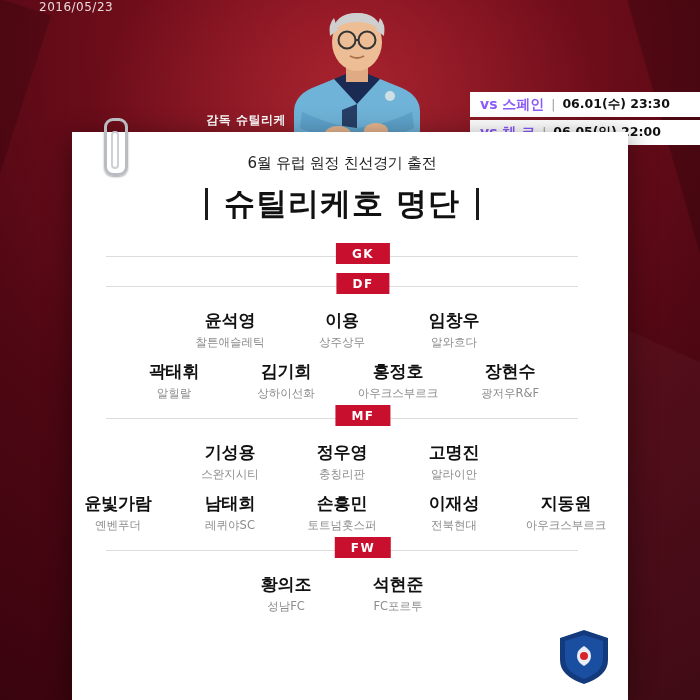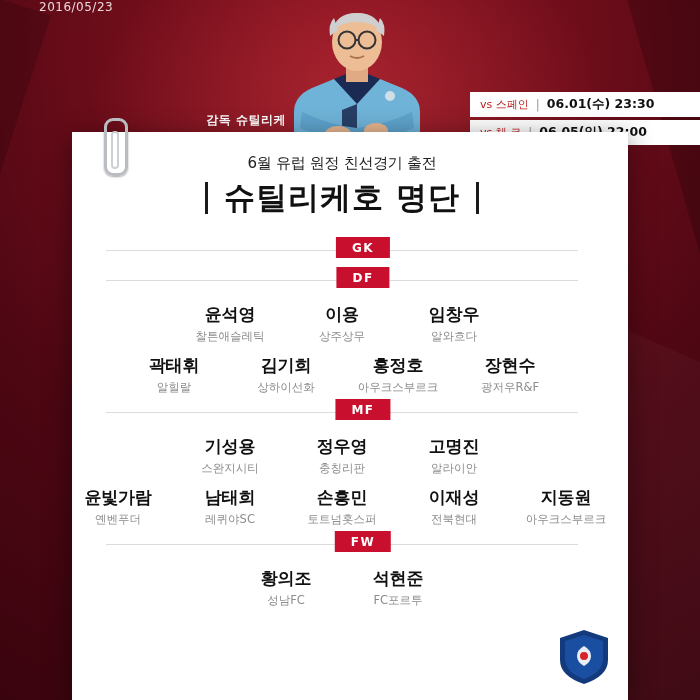--- a/index.html
+++ b/index.html
@@ -78,23 +78,23 @@
   .match-row {
     display: flex;
     align-items: center;
     height: 25px;
     background: #ffffff;
     margin-bottom: 3px;
     padding-left: 10px;
     box-sizing: border-box;
   }
   .match-opp {
-    font-size: 11px;
-    color: #b91c1c;
-    font-weight: normal;
+    font-size: 14px;
+    color: #8b5cf6;
+    font-weight: bold;
     white-space: nowrap;
   }
   .match-sep {
     margin: 0 7px;
     color: #999;
     font-size: 12px;
   }
   .match-date {
     font-size: 12.5px;
     color: #111;
@@ -134,21 +134,21 @@
   .subtitle {
     text-align: center;
     font-size: 15px;
     color: #222;
     letter-spacing: -0.3px;
   }
   .title-wrap {
     display: flex;
     align-items: center;
     justify-content: center;
-    margin-top: 4px;
+    margin-top: 10px;
     margin-bottom: 18px;
   }
   .title-bar {
     width: 3px; height: 32px;
     background: #1a1a1a;
     margin: 0 16px;
   }
   .main-title {
     font-size: 31px;
     font-weight: bold;

